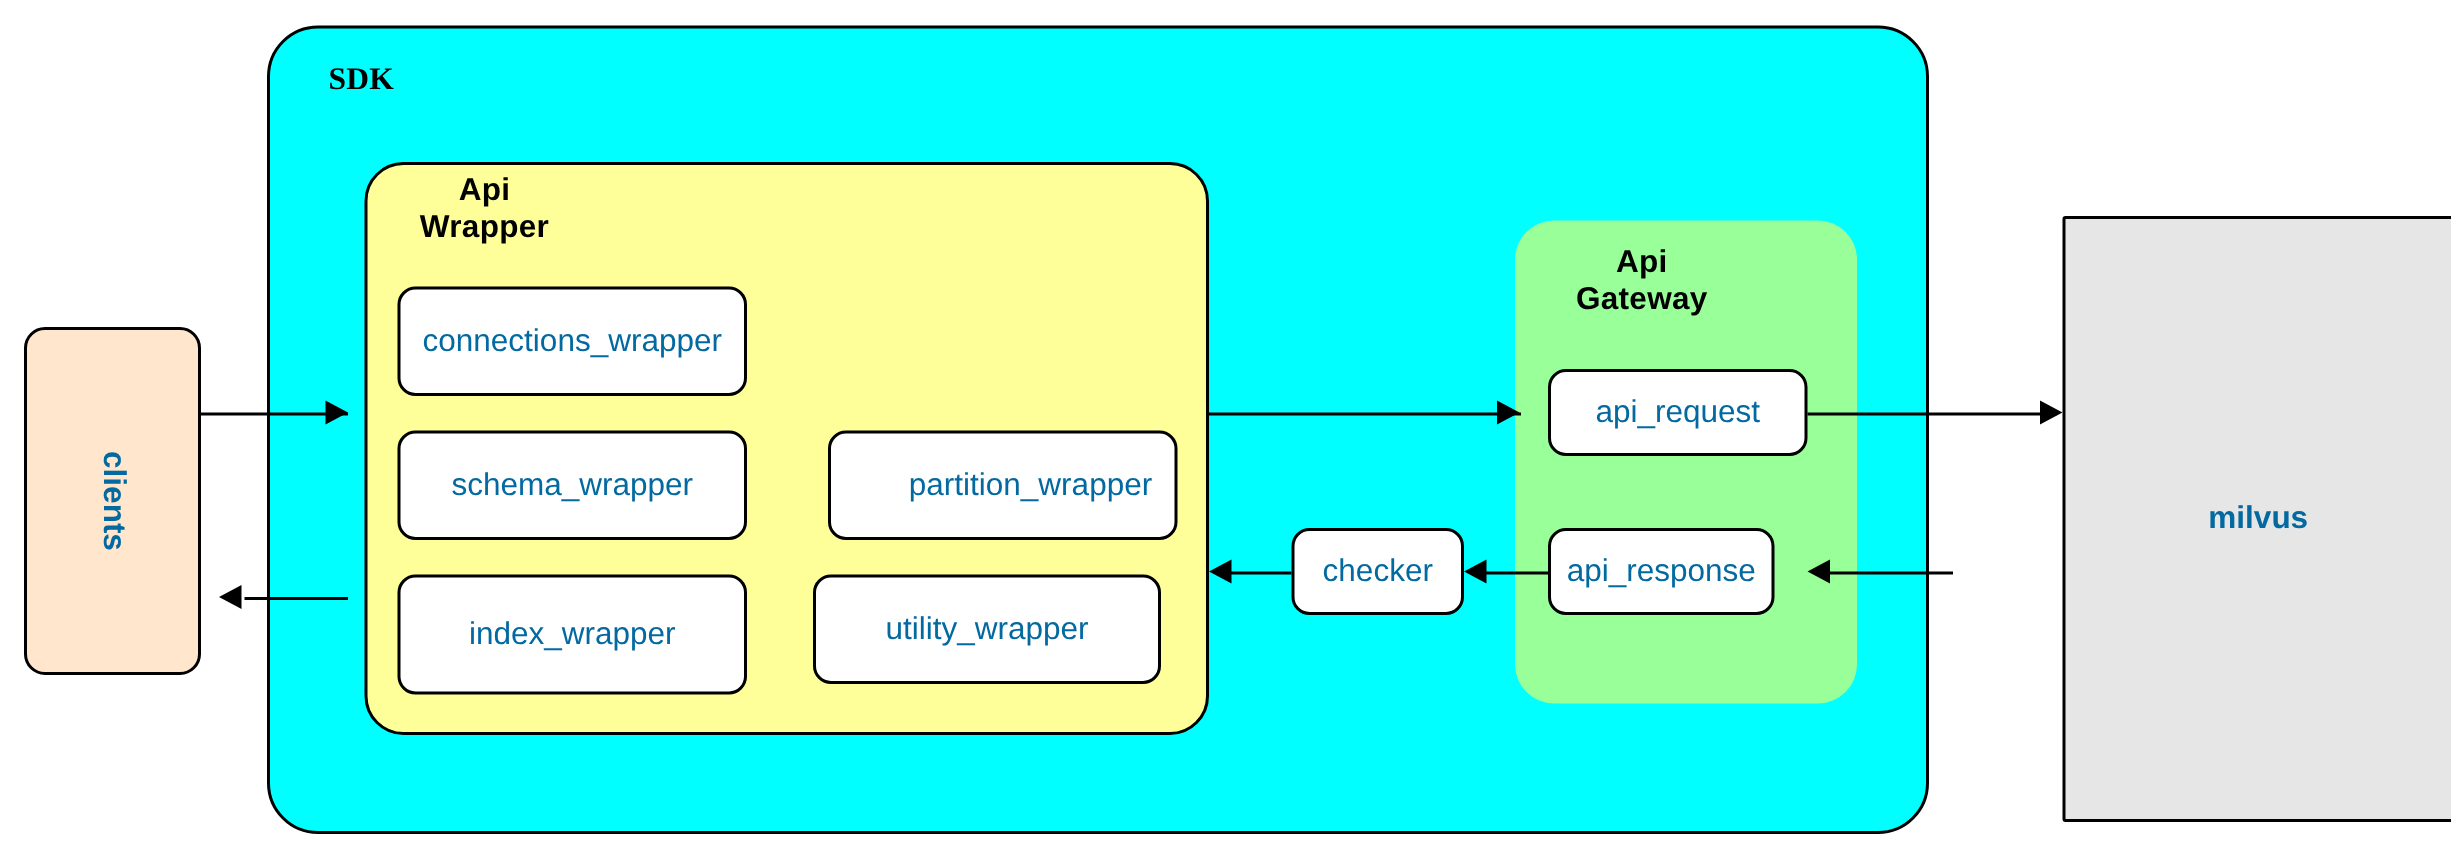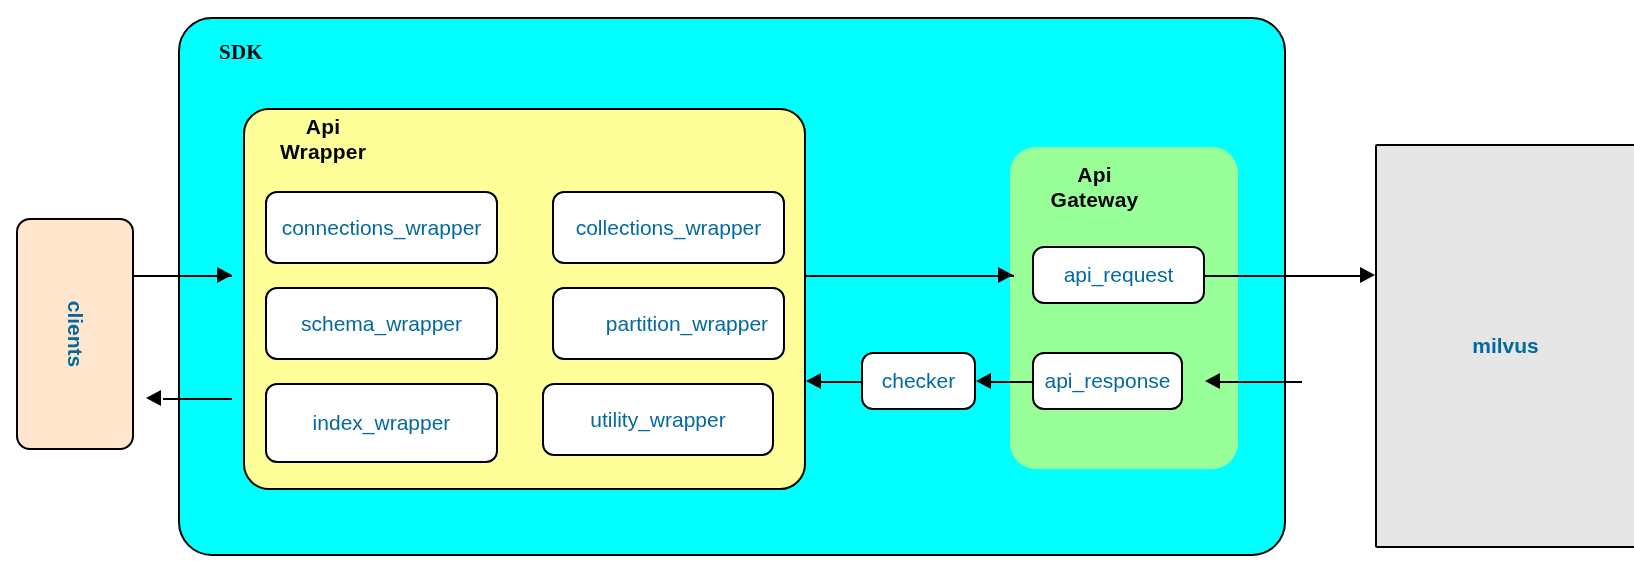--- a/index.html
+++ b/index.html
@@ -152,23 +152,20 @@
   <div class="node sdk-box"></div>
   <div class="container-label" style="left:219px; top:40px; width:120px; text-align:left;font-family:Liberation Serif, serif;">SDK</div>
 
   <div class="node apiwrapper-box"></div>
   <div class="container-label" style="left:258px; top:115px; width:130px; text-align:center;">Api
 Wrapper</div>
 
   <div class="node leaf" style="left:265px; top:191px; width:233px; height:73px;">
     <span>connections_wrapper</span>
   </div>
-  <div class="node leaf" style="left:552px; top:191px; width:233px; height:73px;">
-    <span>collections_wrapper</span>
-  </div>
 
   <div class="node leaf" style="left:265px; top:287px; width:233px; height:73px;">
     <span>schema_wrapper</span>
   </div>
   <div class="node leaf" style="left:552px; top:287px; width:233px; height:73px;padding-left:37px;">
     <span>partition_wrapper</span>
   </div>
 
   <div class="node leaf" style="left:265px; top:383px; width:233px; height:80px;">
     <span>index_wrapper</span>

